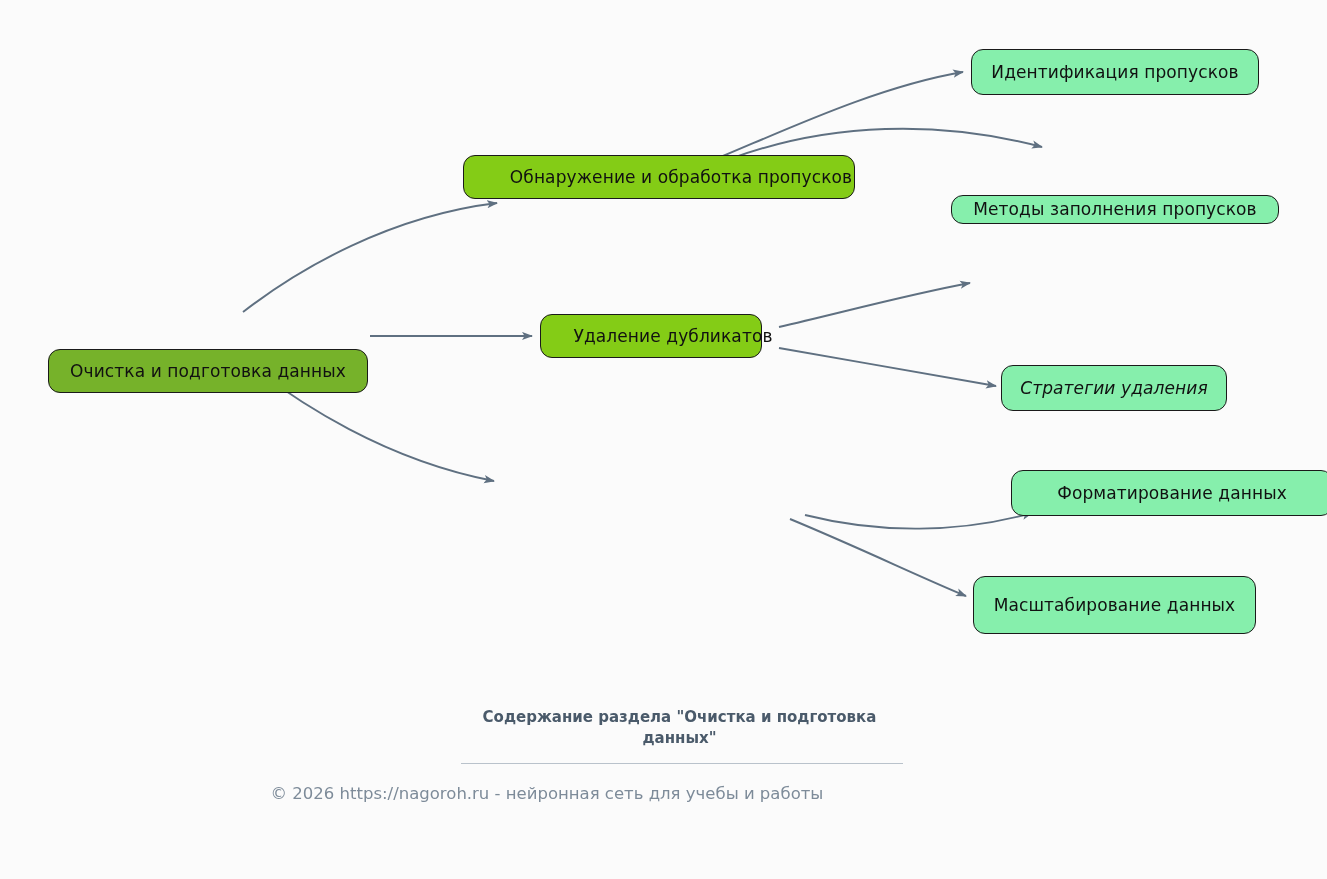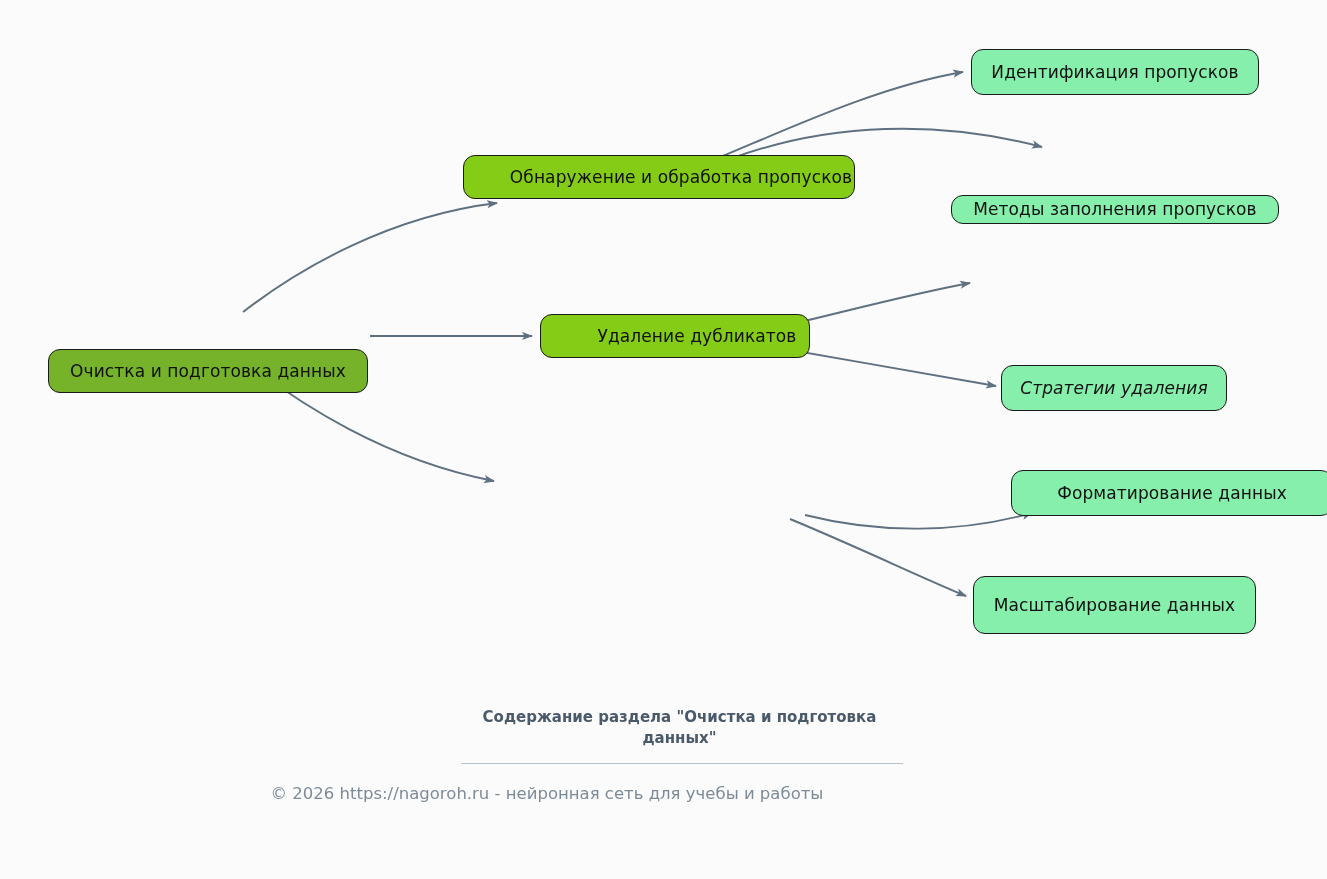--- a/index.html
+++ b/index.html
@@ -112,21 +112,21 @@
   </svg>
 
   <div class="node node-root" style="left:48px; top:314px; width:320px; height:44px;">
     <span>Очистка и подготовка данных</span>
   </div>
 
   <div class="node node-branch" style="left:463px; top:155px; width:392px; height:44px;">
     <span>Обнаружение и обработка пропусков</span>
   </div>
 
-  <div class="node node-branch" style="left:540px; top:314px; width:270px; height:44px;">
+  <div class="node node-branch" style="left:540px; top:314px; width:222px; height:44px;">
     <span>Удаление дубликатов</span>
   </div>
 
 
   <div class="node node-leaf" style="left:971px; top:49px; width:288px; height:46px;">
     <span>Идентификация пропусков</span>
   </div>
 
   <div class="node node-leaf" style="left:951px; top:155px; width:328px; height:29px;margin-top:40px;">
     <span>Методы заполнения пропусков</span>

